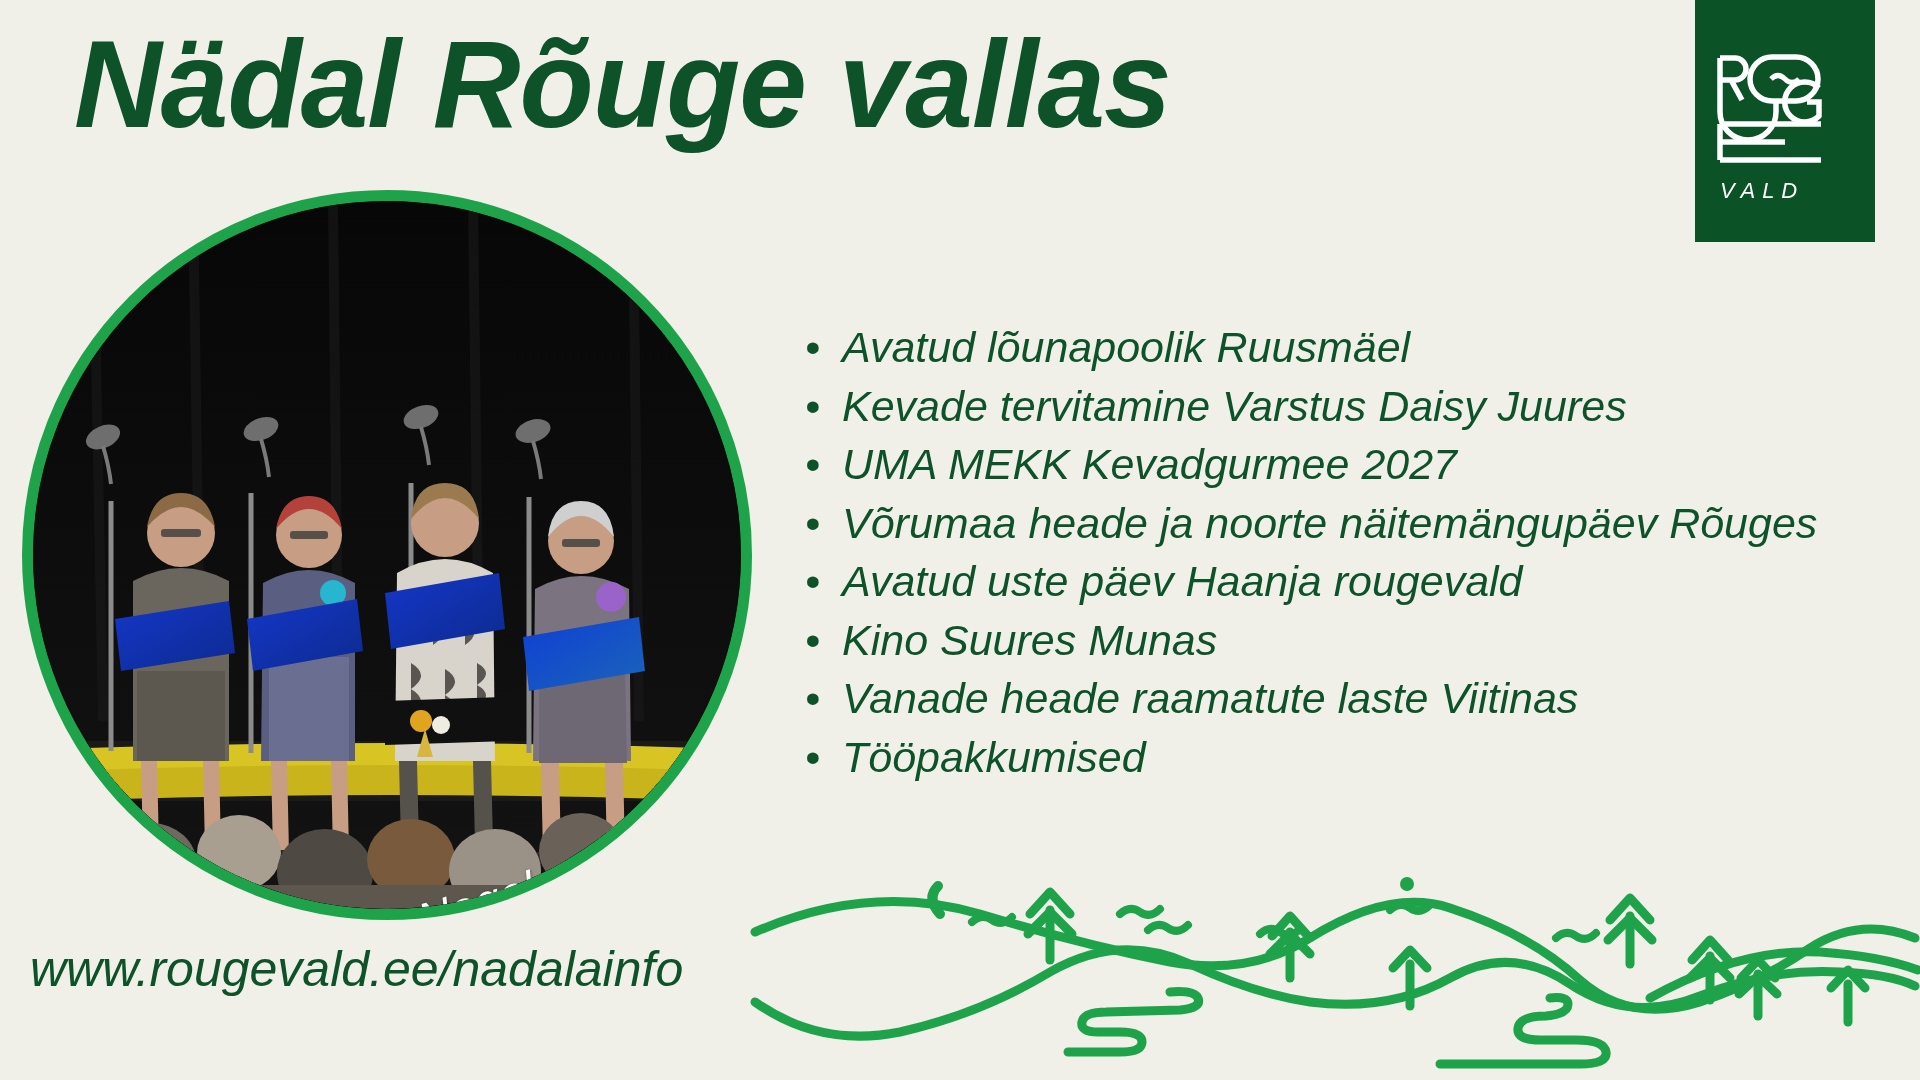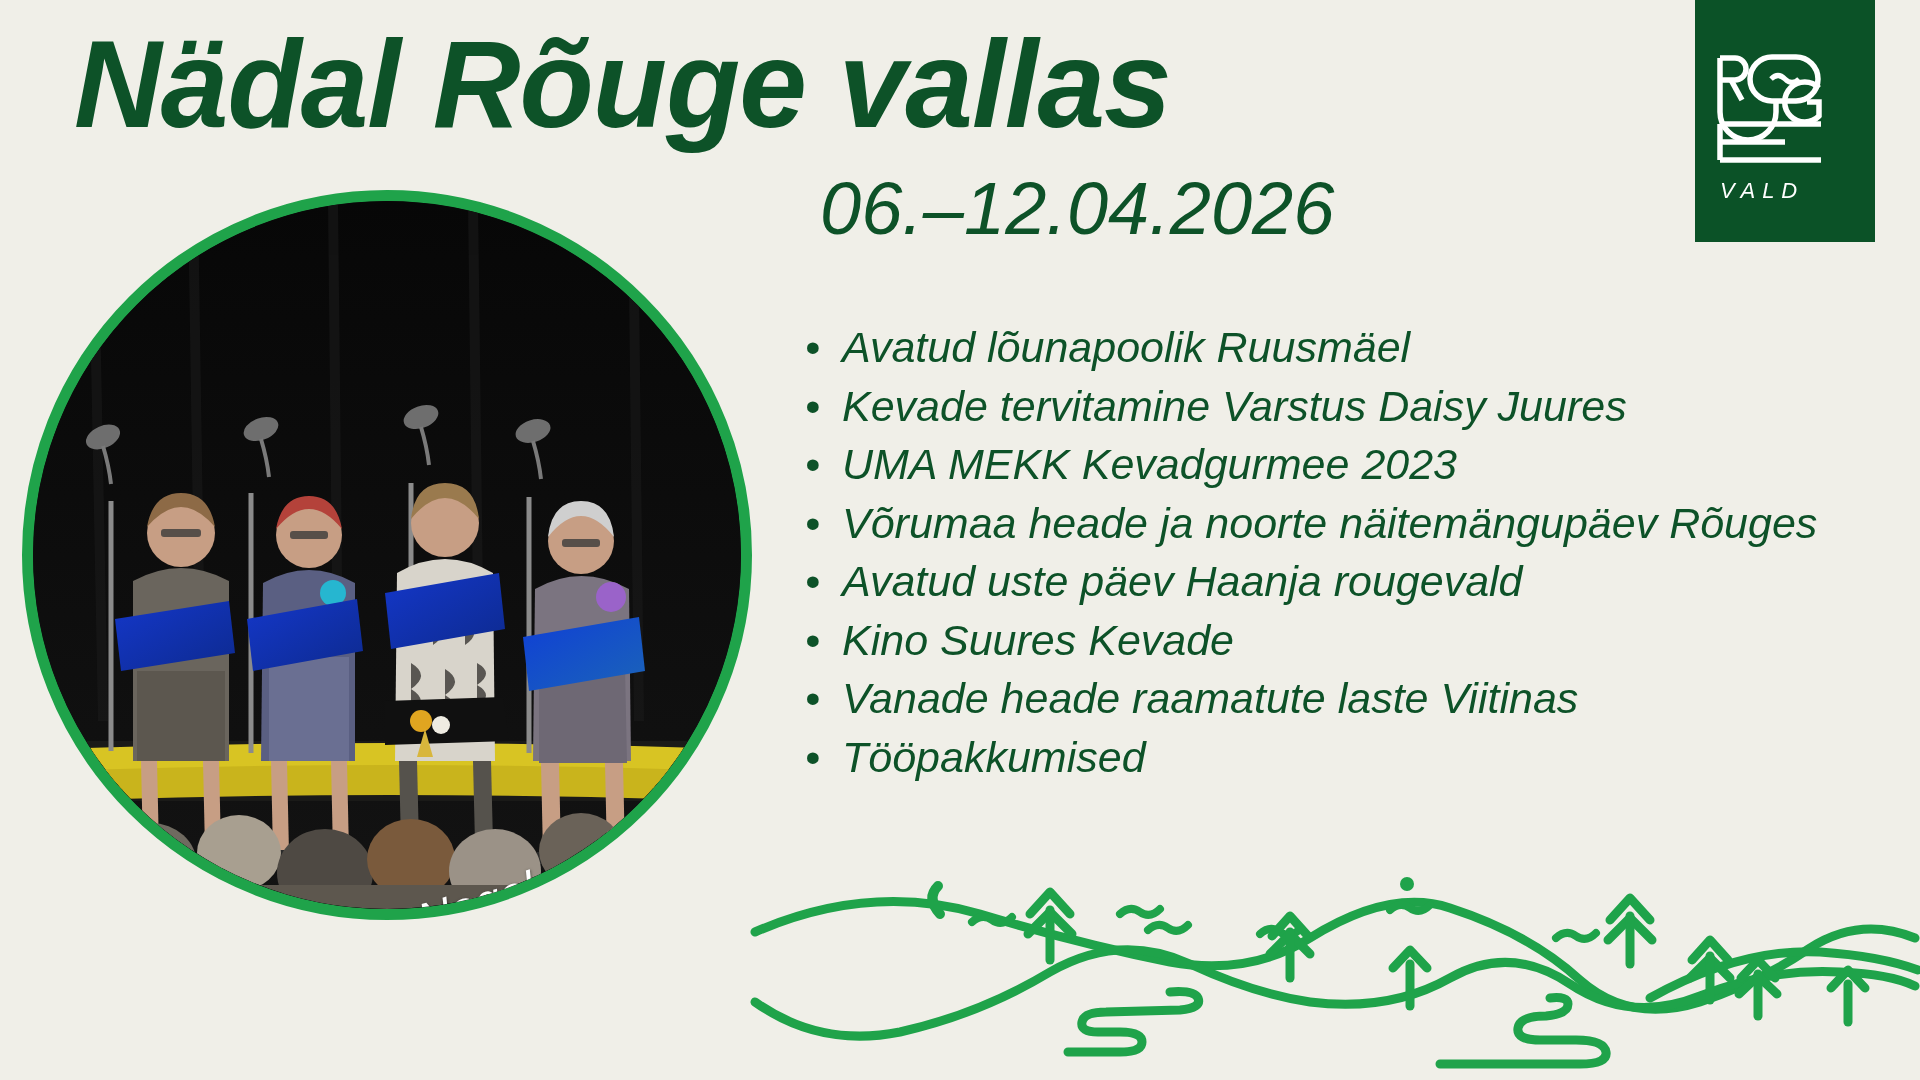--- a/index.html
+++ b/index.html
@@ -94,21 +94,20 @@
   }
   .landscape svg{display:block;width:100%;height:100%;}
 </style>
 </head>
 <body>
 
 <div class="stage">
 
   <div class="title">Nädal Rõuge vallas</div>
 
-  <div class="daterange">06.–12.04.2026</div>
 
   <div class="logo">
     <svg viewBox="0 0 180 250" xmlns="http://www.w3.org/2000/svg">
       <g fill="none" stroke="#ffffff" stroke-width="5.5">
 
         <path d="M25 58 L25 100"></path>
         <path d="M25 58 L40 58 a11 11 0 0 1 0 22 L25 80"></path>
         <path d="M36 80 L47 100"></path>
 
         <rect x="55" y="57" width="68" height="44" rx="22" ry="22"></rect>
@@ -266,44 +265,45 @@
     <div class="event">
       <span class="bullet">•</span>
       <span class="event-label">Avatud lõunapoolik Ruusmäel</span>
     </div>
     <div class="event">
       <span class="bullet">•</span>
       <span class="event-label">Kevade tervitamine Varstus Daisy Juures</span>
     </div>
     <div class="event">
       <span class="bullet">•</span>
-      <span class="event-label">UMA MEKK Kevadgurmee 2023</span>
+      <span class="event-label">UMA MEKK Kevadgurmee 2027</span>
     </div>
     <div class="event wrap">
       <span class="bullet">•</span>
       <span class="event-label">Võrumaa heade ja noorte näitemängupäev Rõuges</span>
     </div>
     <div class="event">
       <span class="bullet">•</span>
       <span class="event-label">Avatud uste päev Haanja rougevald</span>
     </div>
     <div class="event">
       <span class="bullet">•</span>
-      <span class="event-label">Kino Suures Kevade</span>
+      <span class="event-label">Kino Suures Munas</span>
     </div>
     <div class="event">
       <span class="bullet">•</span>
       <span class="event-label">Vanade heade raamatute laste Viitinas</span>
     </div>
     <div class="event">
       <span class="bullet">•</span>
       <span class="event-label">Tööpakkumised</span>
     </div>
   </div>
 
+  <div class="siteurl">www.rougevald.ee/nadalainfo</div>
 
   <div class="landscape">
     <svg viewBox="0 0 1170 228" xmlns="http://www.w3.org/2000/svg">
       <g fill="none" stroke="#1fa34a" stroke-width="9" stroke-linecap="round" stroke-linejoin="round">
 
         <path d="M5 80 Q120 30 230 62 Q330 92 420 110 Q500 124 560 86 Q640 36 700 56 Q780 82 830 128 Q880 172 950 150 Q1010 130 1060 96 Q1110 64 1165 86"></path>
 
         <path d="M5 150 Q70 196 150 180 Q230 162 300 120 Q370 80 440 112 Q505 142 560 150 Q640 160 700 126 Q760 92 820 132 Q880 172 950 144 Q1020 116 1090 120 Q1140 122 1165 134"></path>
 
         <path d="M900 146 Q990 96 1070 100 Q1130 104 1168 118"></path>

